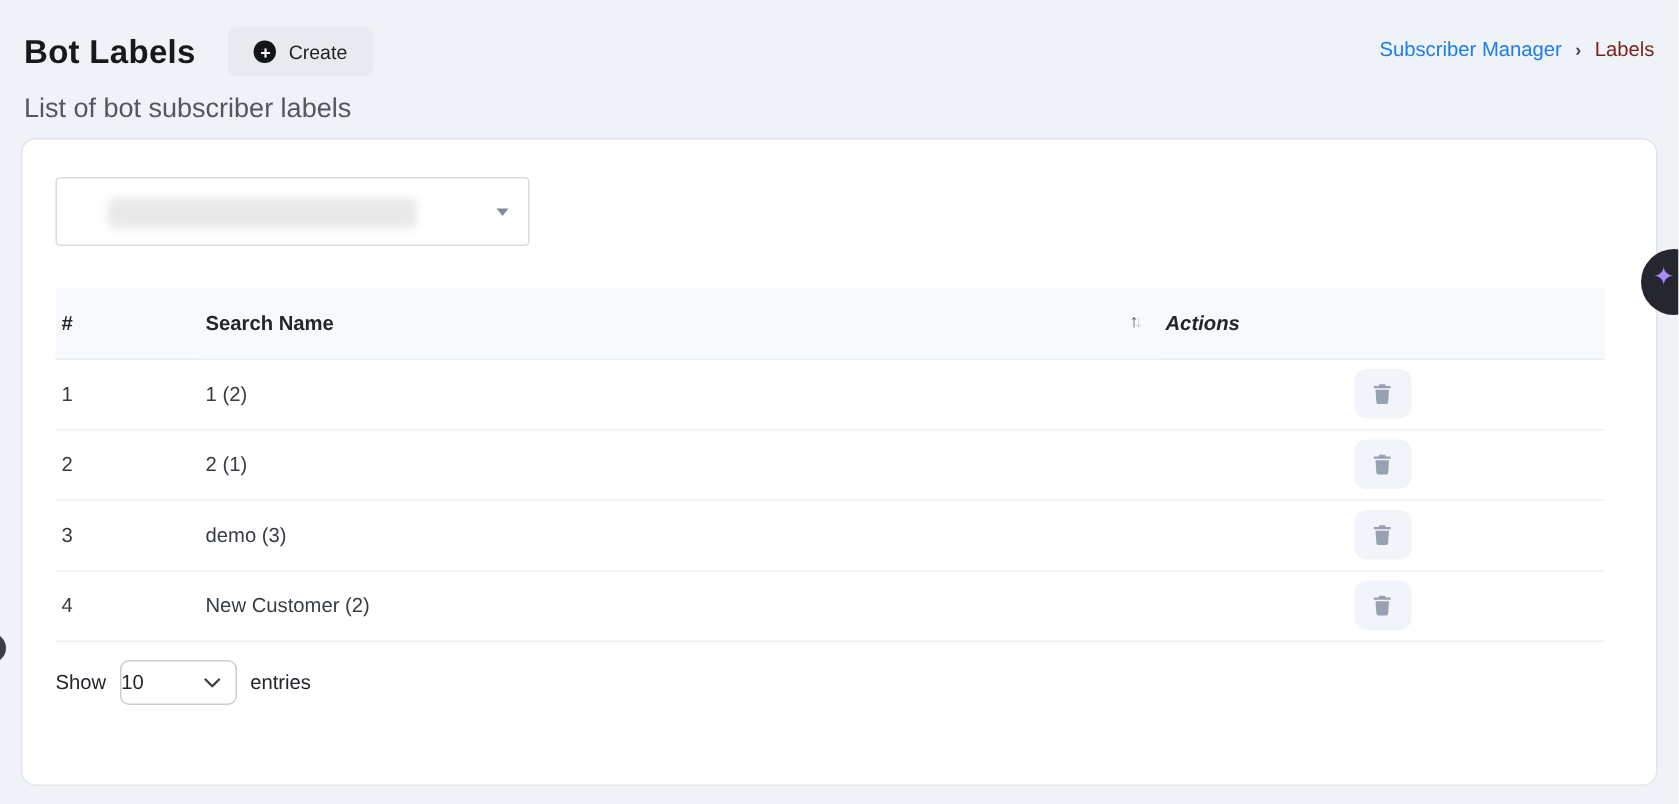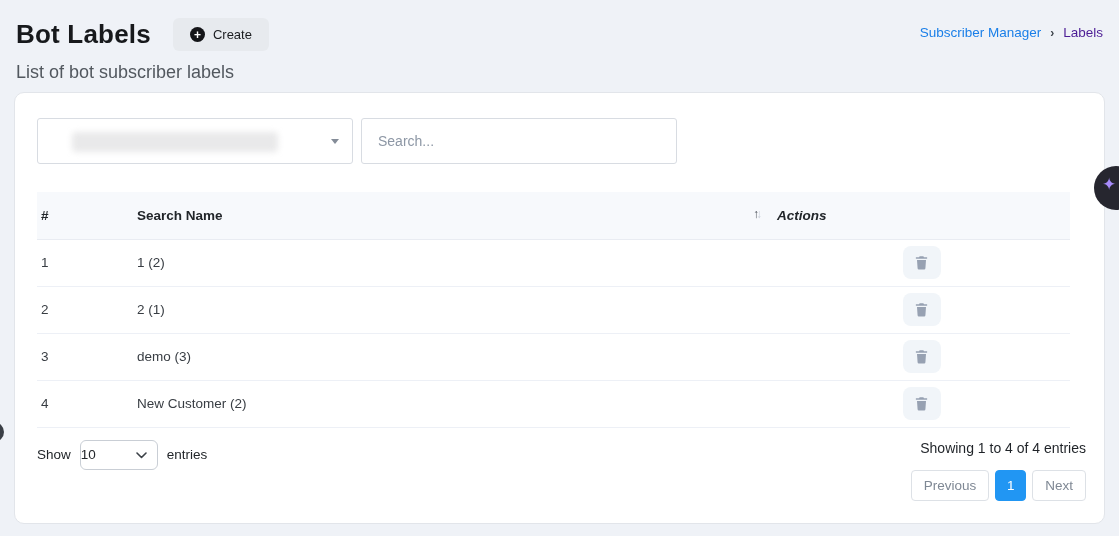--- a/index.html
+++ b/index.html
@@ -2,31 +2,31 @@
 <html><head>
 <meta charset="utf-8">
 <style>
   * { margin:0; padding:0; box-sizing:border-box; }
   html,body { width:1119px; height:536px; }
   body { font-family:"Liberation Sans","DejaVu Sans",sans-serif; }
   .viewport { position:relative; width:1119px; height:536px; background:#eff2f7; overflow:hidden; }
 
   
   .page-header { position:absolute; left:16px; top:18px; display:flex; align-items:center; gap:22px; }
-  .page-title { font-size:26px; font-weight:700; color:#17191c; letter-spacing:.2px; }
+  .page-title { font-size:22px; font-weight:700; color:#17191c; letter-spacing:.2px; }
   .create-btn { display:flex; align-items:center; gap:8px; background:#e7eaee; border:none; border-radius:6px;
                 padding:9px 17px; font-size:13px; color:#1b1d20; cursor:pointer; font-family:inherit; }
   .plus-circle { width:15px; height:15px; border-radius:50%; background:#141518; color:#fff; display:flex;
                  align-items:center; justify-content:center; font-size:12px; font-weight:700; line-height:1; }
   .page-subtitle { position:absolute; left:16px; top:62px; font-size:18px; color:#52585f; }
 
   .breadcrumb { position:absolute; top:25px; right:16px; font-size:13.5px; display:flex; align-items:center; gap:9px; }
   .breadcrumb a { color:#1a7fe8; text-decoration:none; }
   .crumb-sep { color:#3e444b; font-size:12px; font-weight:700; }
-  .crumb-current { color:#4c1d95; }
+  .crumb-current { color:#7f1d1d; }
 
   
   .card { position:absolute; left:14px; top:92px; width:1091px; height:432px; background:#fff;
           border:1px solid #e2e5ea; border-radius:10px; padding:25px 22px 20px 22px; }
 
   .controls-row { display:flex; align-items:center; }
   .flow-select { position:relative; width:316px; height:46px; border:1px solid #d8dce2; border-radius:3px;
                  background:#fff; cursor:pointer; }
   .redacted-pill { position:absolute; left:34px; top:13px; width:206px; height:20px; background:#e9e9ea;
                    border-radius:4px; filter:blur(3px); }
@@ -93,21 +93,20 @@
     <span class="crumb-current">Labels</span>
   </div>
 
   <div class="card">
 
     <div class="controls-row">
       <div class="flow-select">
         <div class="redacted-pill"></div>
         <span class="select-caret"></span>
       </div>
-      <input class="search-input" type="text" placeholder="Search..." style="">
     </div>
 
     <table class="labels-table">
       <thead>
         <tr>
           <th class="th-index">#</th>
           <th class="th-label">
             <span>Search Name</span>
             <span class="sort-arrows"><span class="sort-asc">↑</span><span class="sort-desc">↓</span></span>
           </th>
@@ -183,28 +182,20 @@
         <span>Show</span>
         <div class="page-size-select">
           <span>10</span>
           <svg width="11" height="7" viewBox="0 0 11 7">
             <path d="M1 1l4.5 4.5L10 1" stroke="#3c4248" stroke-width="1.6" fill="none" stroke-linecap="round" stroke-linejoin="round"></path>
           </svg>
         </div>
         <span>entries</span>
       </div>
 
-      <div class="footer-right">
-        <div class="showing-text">Showing 1 to 4 of 4 entries</div>
-        <div class="pagination">
-          <button class="page-btn">Previous</button>
-          <button class="page-btn active">1</button>
-          <button class="page-btn">Next</button>
-        </div>
-      </div>
     </div>
 
   </div>
 
   <button class="ai-fab">
     <span class="sparkle">✦</span>
   </button>
   <button class="edge-dot"></button>
 
 </div>

